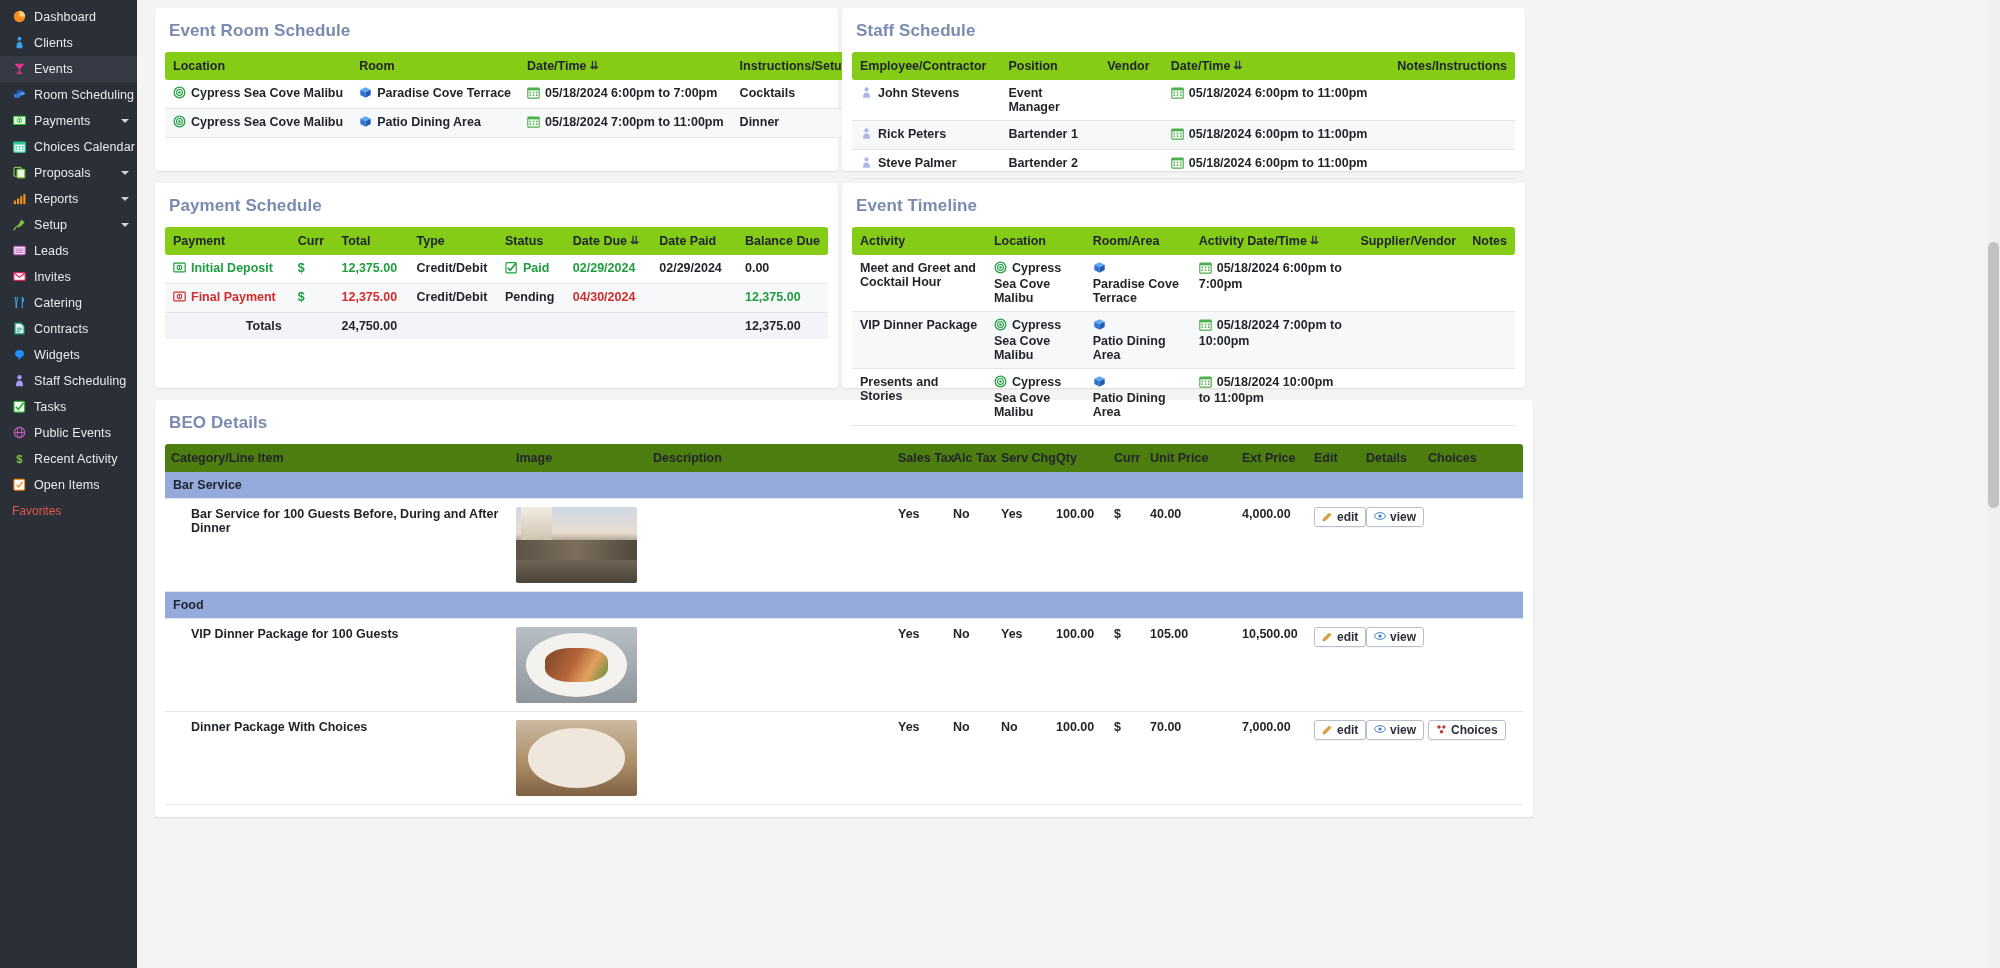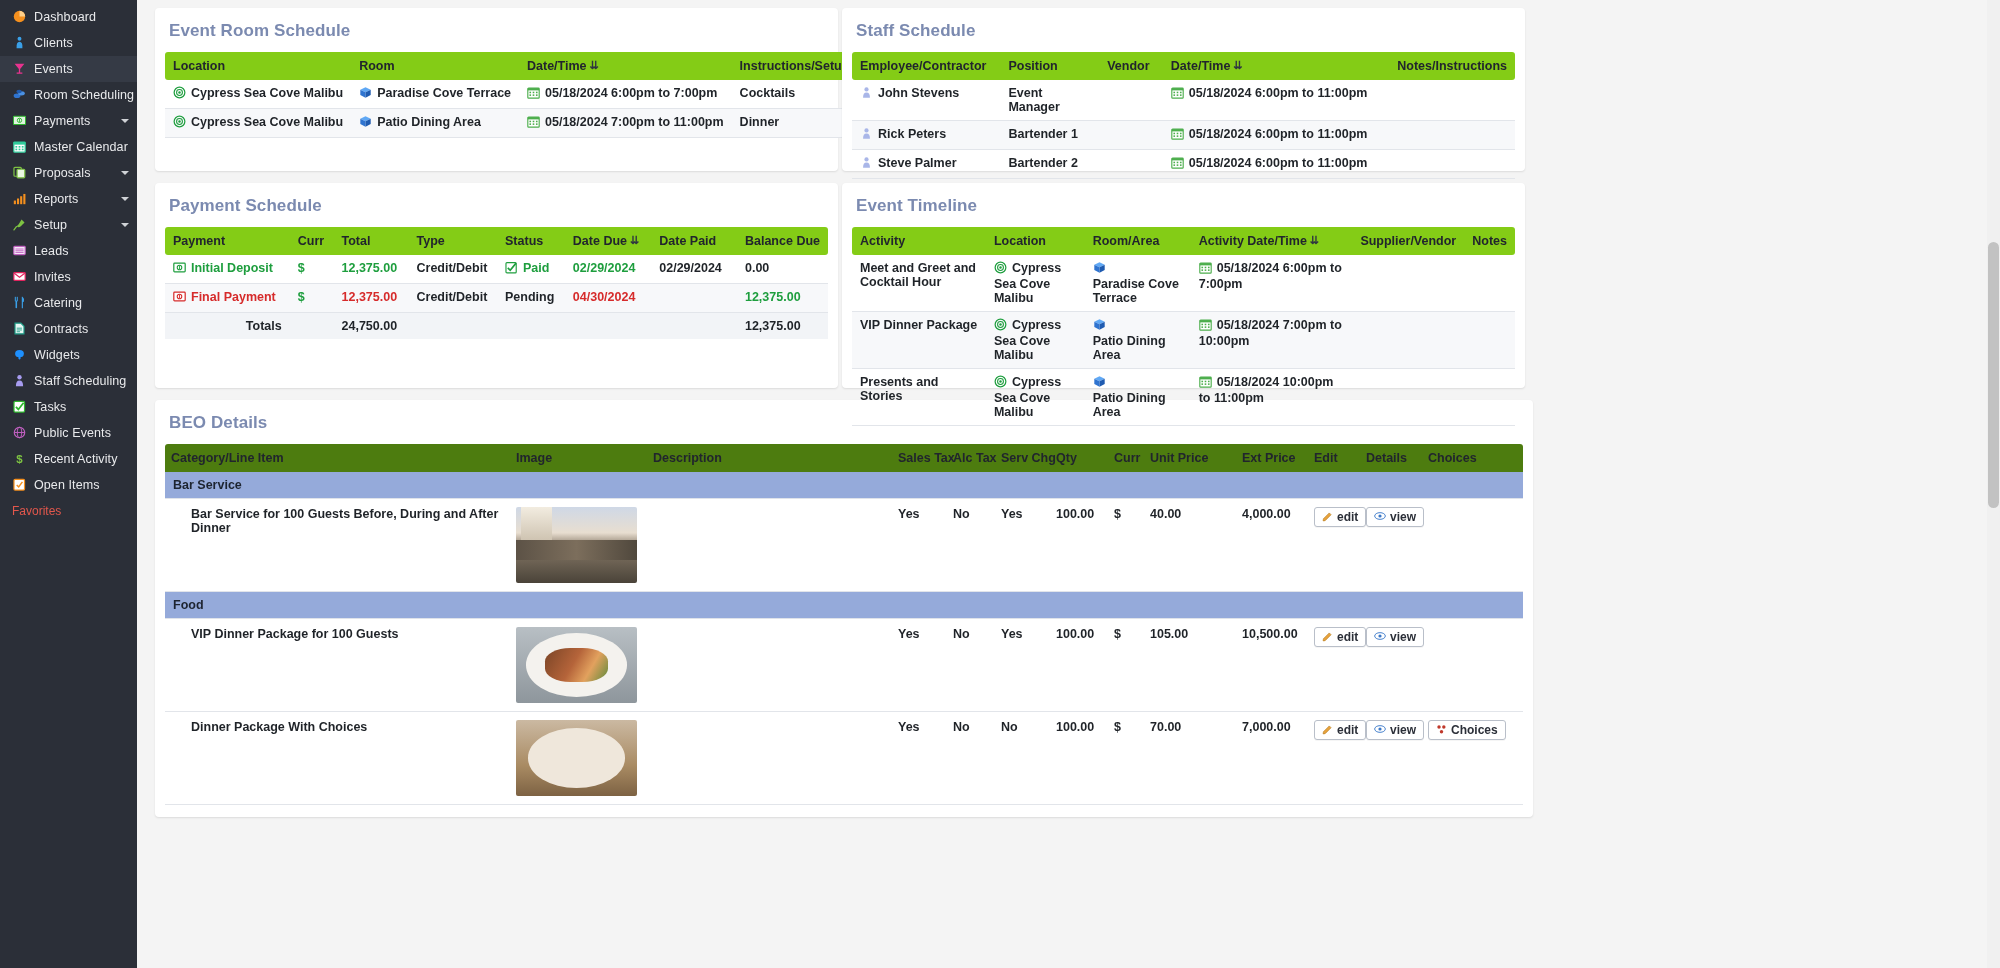--- a/index.html
+++ b/index.html
@@ -161,21 +161,21 @@
               <rect x="1" y="2.5" width="14" height="3.2" fill="#2ecc9b"></rect>
               <g fill="#2ecc9b">
                 <rect x="3" y="7.4" width="2.2" height="2"></rect>
                 <rect x="6.9" y="7.4" width="2.2" height="2"></rect>
                 <rect x="10.8" y="7.4" width="2.2" height="2"></rect>
                 <rect x="3" y="10.6" width="2.2" height="2"></rect>
                 <rect x="6.9" y="10.6" width="2.2" height="2"></rect>
                 <rect x="10.8" y="10.6" width="2.2" height="2"></rect>
               </g>
             </svg></span>
-          <span class="nav-label">Master Calendar</span>
+          <span class="nav-label">Choices Calendar</span>
         </div>
         <div class="nav-item">
           <span class="nav-ico"><svg style="width:13px;height:13px;" viewBox="0 0 16 16">
               <rect x="1.2" y="1.6" width="9" height="11" rx="1.2" fill="none" stroke="#7dc242" stroke-width="1.5"></rect>
               <rect x="5" y="4" width="9.5" height="10.5" rx="1.2" fill="#eaf7e0" stroke="#7dc242" stroke-width="1.5"></rect>
             </svg></span>
           <span class="nav-label">Proposals</span>
           <span class="nav-caret"></span>
         </div>
         <div class="nav-item">

